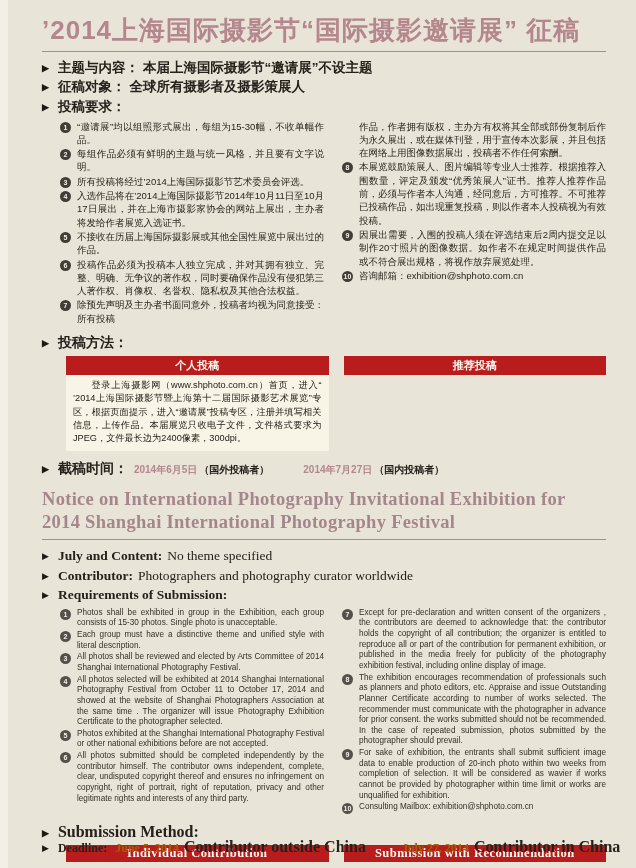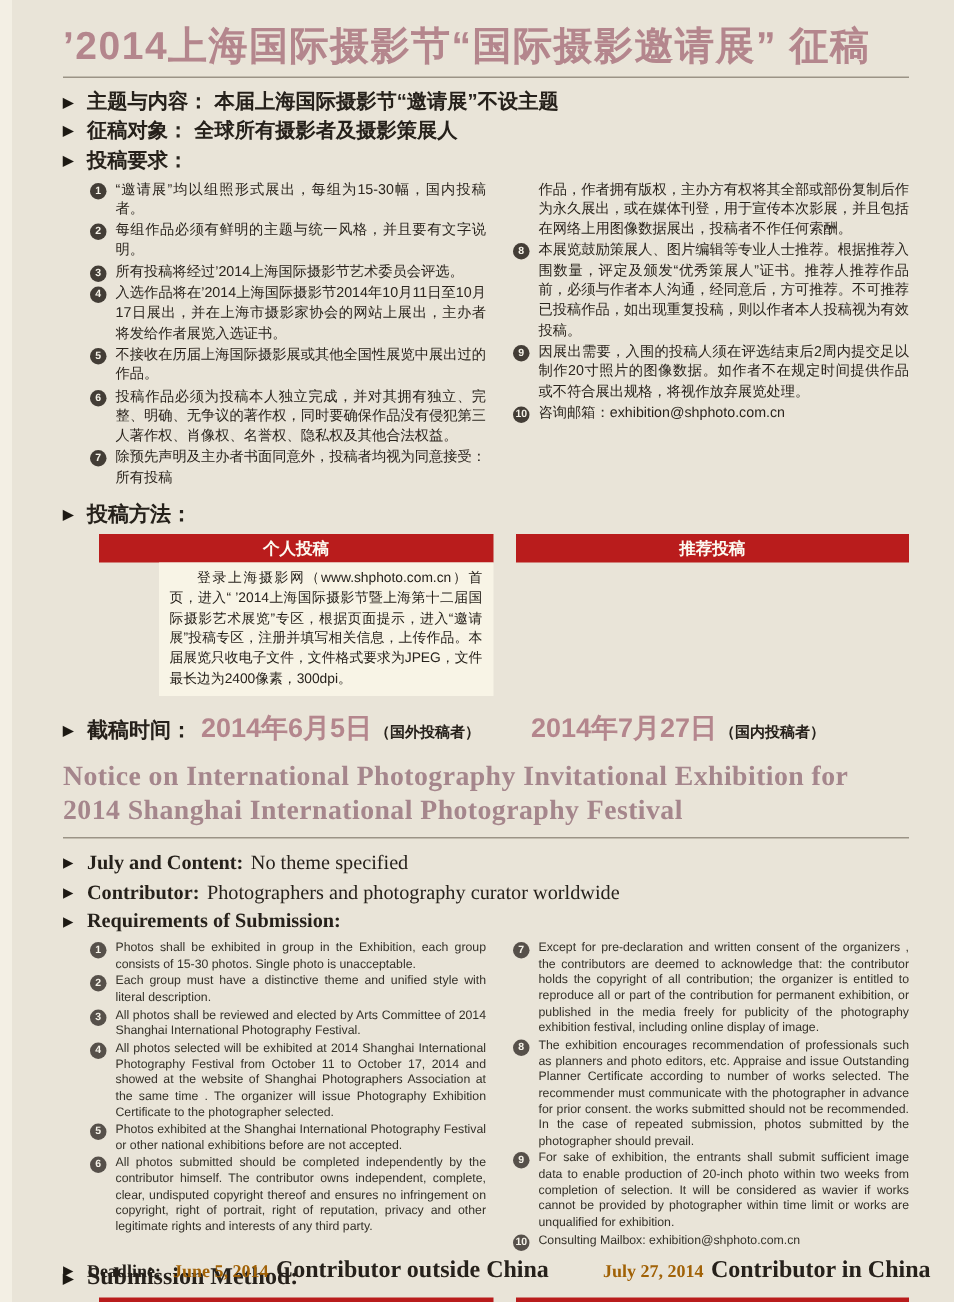--- a/index.html
+++ b/index.html
@@ -33,27 +33,27 @@
   }
   .badge:empty { visibility:hidden; }
   .cn-req .item { font-size:9.5px; line-height:1.4; color:#2a241d; }
 
   .sec-heading { display:flex; align-items:baseline; margin:8px 0 4px; font-size:14px; font-weight:bold; }
 
   .boxes { display:flex; gap:15px; margin:2px 0 0 24px; }
   .box { flex:1 1 0; min-width:0; }
   .box-header { background:#b91c1c; color:#fcfaf1; text-align:center; font-weight:bold; }
   .cn-boxes .box-header { font-size:11px; padding:2px 0; }
-  .box-body { background:#f8f4e6; padding:4px 7px 5px; text-align:justify;margin-left:40px; }
+  .box-body { background:#f8f4e6; padding:4px 7px 5px; text-align:justify; }
   .cn-boxes .box-body { font-size:9.2px; line-height:1.45; text-indent:2em; }
 
   .deadline { display:flex; align-items:baseline; margin:9px 0 0; }
   .cn-deadline { font-weight:bold; }
   .cn-deadline .dl-label { font-size:14px; }
-  .dl-date { color:#b4868d; font-size:18px; font-weight:bold; margin:0 2px 0 6px; white-space:nowrap; }
+  .dl-date { color:#b4868d; font-size:10px; font-weight:bold; margin:0 2px 0 6px; white-space:nowrap; }
   .dl-note { font-size:10px; font-weight:bold; white-space:nowrap; }
   .dl-gap { width:28px; flex:0 0 28px; }
 
   .en-title {
     font-family:"Liberation Serif", serif; font-size:18.5px; line-height:1.25;
     letter-spacing:0.3px; color:#a5868c; font-weight:bold; margin:10px 0 0;
   }
   .en-b { font-family:"Liberation Serif", serif; font-size:13.5px; line-height:1.3; font-weight:normal; }
   .en-b .b-label { font-weight:bold; margin-right:5px; }
   .en-req .item { font-size:8.2px; line-height:1.3; color:#333028; }
@@ -87,21 +87,21 @@
   </div>
   <div class="b-row cn-b">
     <span class="arrow">▶</span>
     <span class="b-label">投稿要求：</span>
   </div>
 
   <div class="req-cols cn-req">
     <div class="colm">
       <div class="item">
         <span class="badge">1</span>
-        <span class="itext">“邀请展”均以组照形式展出，每组为15-30幅，国内投稿者。</span>
+        <span class="itext">“邀请展”均以组照形式展出，每组为15-30幅，不收单幅作品。</span>
       </div>
       <div class="item">
         <span class="badge">2</span>
         <span class="itext">每组作品必须有鲜明的主题与统一风格，并且要有文字说明。</span>
       </div>
       <div class="item">
         <span class="badge">3</span>
         <span class="itext">所有投稿将经过’2014上海国际摄影节艺术委员会评选。</span>
       </div>
       <div class="item">

